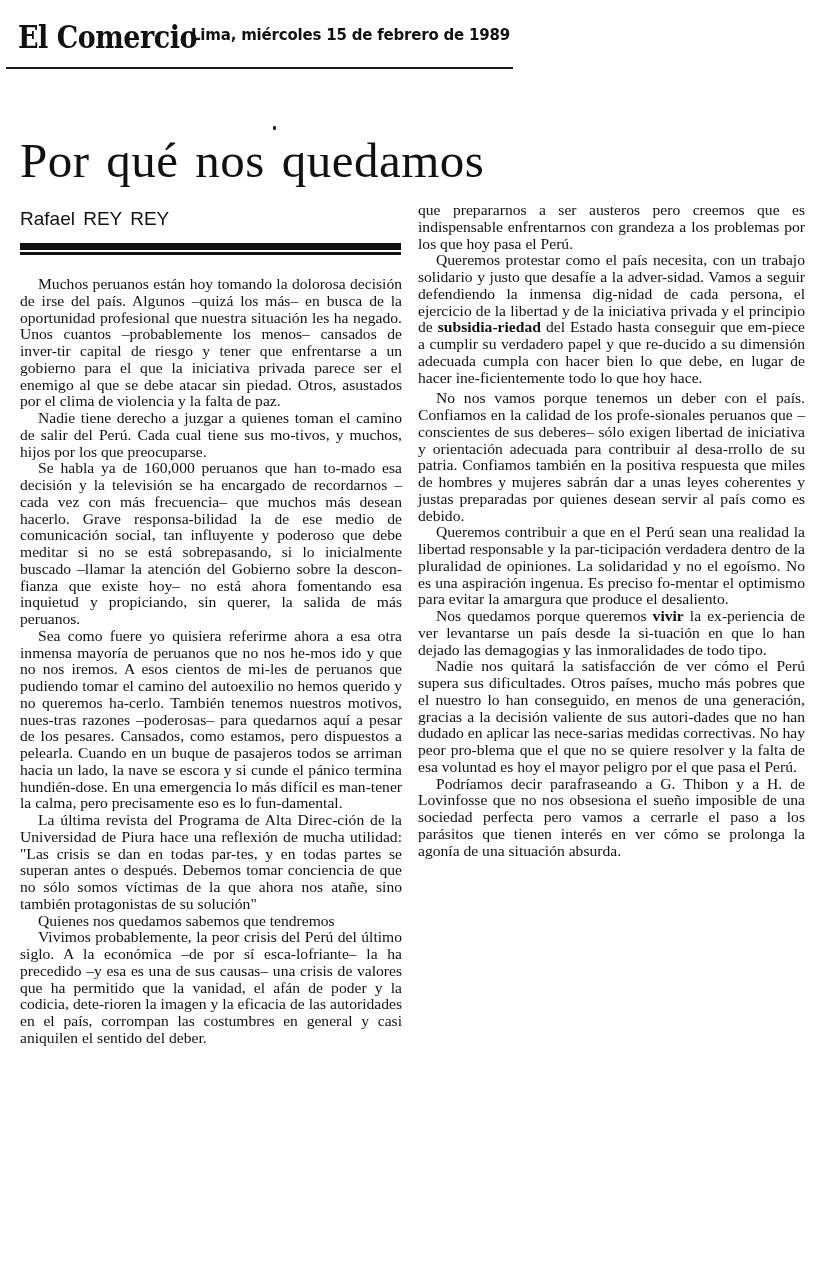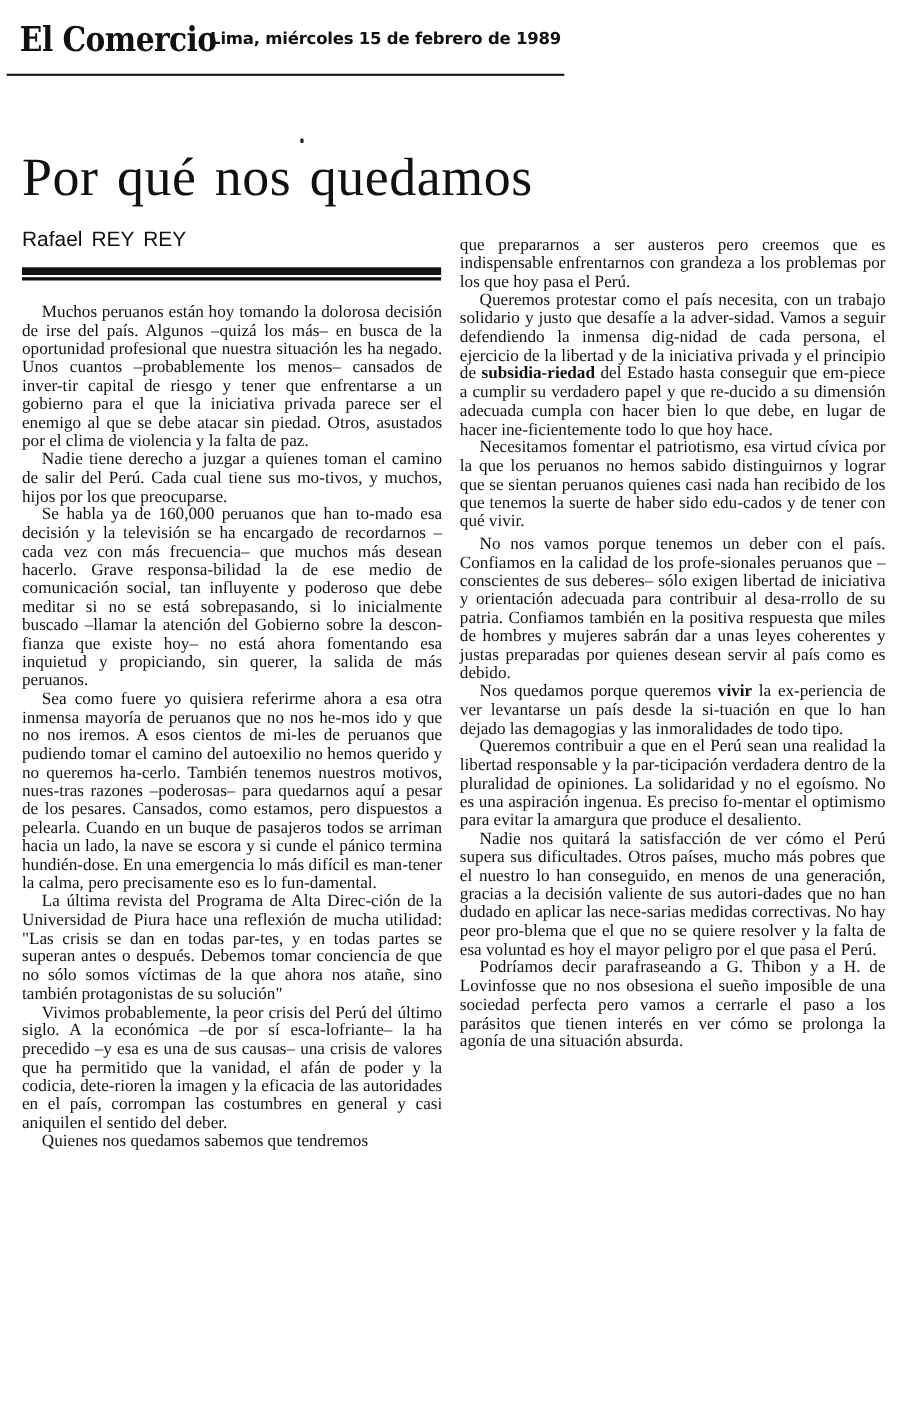--- a/index.html
+++ b/index.html
@@ -7,21 +7,21 @@
   .masthead { position:absolute; left:18px; top:20px; width:510px; height:30px; }
   .logo { position:absolute; left:0; top:0; font-family:"DejaVu Serif", serif; font-weight:bold; font-size:27px; letter-spacing:-0.5px; line-height:30px; transform:scaleY(1.15); transform-origin:left top; }
   .dateline { position:absolute; left:173px; top:4px; font-family:"DejaVu Sans", sans-serif; font-weight:bold; font-size:15px; line-height:22px; white-space:nowrap; letter-spacing:-0.2px; }
   .rule-top { position:absolute; left:6px; top:67px; width:507px; height:2px; background:#1a1a1a; }
   .dot { position:absolute; left:273px; top:126px; width:3px; height:4px; background:#222; border-radius:1px; }
   .headline { position:absolute; left:20px; top:133px; font-family:"Liberation Serif", serif; font-size:49px; line-height:56px; white-space:nowrap; letter-spacing:0.5px; word-spacing:4px;text-align:right; }
   .byline { position:absolute; left:20px; top:207px; font-family:Liberation Sans, sans-serif; font-size:19px; line-height:24px; white-space:nowrap; word-spacing:3px; }
   .byline-rule { position:absolute; left:20px; top:243px; width:381px; height:7px; background:#111; border-bottom:2px solid #fff; box-shadow:0 3px 0 #111; }
   .col { position:absolute; font-family:"Liberation Serif", serif; font-size:15.6px; line-height:16.75px; text-align:justify; hyphens:manual; }
   .col-left { left:20px; top:276px; width:382px; }
-  .col-right { left:418px; top:215px; width:387px; }
+  .col-right { left:418px; top:202px; width:387px; }
   .col p { margin:0; text-indent:18px; }
   .col p.cont { text-indent:0; }
   .col p.gap { margin-top:4px; }
   b { font-weight:bold; }
 </style>
 </head>
 <body>
 
 <div class="masthead">
   <div class="logo">El Comercio</div>
@@ -33,26 +33,25 @@
 <h1 class="headline" style="margin:0;font-weight:normal;">Por qué nos quedamos</h1>
 <div class="byline">Rafael REY REY</div>
 <div class="byline-rule"></div>
 
 <div class="col col-left">
   <p>Muchos peruanos están hoy tomando la dolorosa decisión de irse del país. Algunos –quizá los más– en busca de la oportunidad profesional que nuestra situación les ha negado. Unos cuantos –probablemente los menos– cansados de inver-tir capital de riesgo y tener que enfrentarse a un gobierno para el que la iniciativa privada parece ser el enemigo al que se debe atacar sin piedad. Otros, asustados por el clima de violencia y la falta de paz.</p>
   <p>Nadie tiene derecho a juzgar a quienes toman el camino de salir del Perú. Cada cual tiene sus mo-tivos, y muchos, hijos por los que preocuparse.</p>
   <p>Se habla ya de 160,000 peruanos que han to-mado esa decisión y la televisión se ha encargado de recordarnos –cada vez con más frecuencia– que muchos más desean hacerlo. Grave responsa-bilidad la de ese medio de comunicación social, tan influyente y poderoso que debe meditar si no se está sobrepasando, si lo inicialmente buscado –llamar la atención del Gobierno sobre la descon-fianza que existe hoy– no está ahora fomentando esa inquietud y propiciando, sin querer, la salida de más peruanos.</p>
   <p>Sea como fuere yo quisiera referirme ahora a esa otra inmensa mayoría de peruanos que no nos he-mos ido y que no nos iremos. A esos cientos de mi-les de peruanos que pudiendo tomar el camino del autoexilio no hemos querido y no queremos ha-cerlo. También tenemos nuestros motivos, nues-tras razones –poderosas– para quedarnos aquí a pesar de los pesares. Cansados, como estamos, pero dispuestos a pelearla. Cuando en un buque de pasajeros todos se arriman hacia un lado, la nave se escora y si cunde el pánico termina hundién-dose. En una emergencia lo más difícil es man-tener la calma, pero precisamente eso es lo fun-damental.</p>
   <p>La última revista del Programa de Alta Direc-ción de la Universidad de Piura hace una reflexión de mucha utilidad: "Las crisis se dan en todas par-tes, y en todas partes se superan antes o después. Debemos tomar conciencia de que no sólo somos víctimas de la que ahora nos atañe, sino también protagonistas de su solución"</p>
+  <p>Quienes nos quedamos sabemos que tendremos</p>
   <p>Vivimos probablemente, la peor crisis del Perú del último siglo. A la económica –de por sí esca-lofriante– la ha precedido –y esa es una de sus causas– una crisis de valores que ha permitido que la vanidad, el afán de poder y la codicia, dete-rioren la imagen y la eficacia de las autoridades en el país, corrompan las costumbres en general y casi aniquilen el sentido del deber.</p>
-  <p>Quienes nos quedamos sabemos que tendremos</p>
 </div>
 
 <div class="col col-right">
   <p class="cont">que prepararnos a ser austeros pero creemos que es indispensable enfrentarnos con grandeza a los problemas por los que hoy pasa el Perú.</p>
   <p><span>Queremos protestar como el país necesita, con un trabajo solidario y justo que desafíe a la adver-sidad. Vamos a seguir defendiendo la inmensa dig-nidad de cada persona, el ejercicio de la libertad y de la iniciativa privada y el principio de </span><b>subsidia-riedad</b><span> del Estado hasta conseguir que em-piece a cumplir su verdadero papel y que re-ducido a su dimensión adecuada cumpla con hacer bien lo que debe, en lugar de hacer ine-ficientemente todo lo que hoy hace.</span></p>
-  <p>Necesitamos fomentar el patriotismo, esa virtud cívica por la que los peruanos no hemos sabido distinguirnos y lograr que se sientan peruanos quienes casi nada han recibido de los que tenemos la suerte de haber sido edu-cados y de tener con qué vivir.</p>
   <p class="gap">No nos vamos porque tenemos un deber con el país. Confiamos en la calidad de los profe-sionales peruanos que –conscientes de sus deberes– sólo exigen libertad de iniciativa y orientación adecuada para contribuir al desa-rrollo de su patria. Confiamos también en la positiva respuesta que miles de hombres y mujeres sabrán dar a unas leyes coherentes y justas preparadas por quienes desean servir al país como es debido.</p>
+  <p>Queremos contribuir a que en el Perú sean una realidad la libertad responsable y la par-ticipación verdadera dentro de la pluralidad de opiniones. La solidaridad y no el egoísmo. No es una aspiración ingenua. Es preciso fo-mentar el optimismo para evitar la amargura que produce el desaliento.</p>
   <p><span>Nos quedamos porque queremos </span><b>vivir</b><span> la ex-periencia de ver levantarse un país desde la si-tuación en que lo han dejado las demagogias y las inmoralidades de todo tipo.</span></p>
-  <p>Queremos contribuir a que en el Perú sean una realidad la libertad responsable y la par-ticipación verdadera dentro de la pluralidad de opiniones. La solidaridad y no el egoísmo. No es una aspiración ingenua. Es preciso fo-mentar el optimismo para evitar la amargura que produce el desaliento.</p>
   <p>Nadie nos quitará la satisfacción de ver cómo el Perú supera sus dificultades. Otros países, mucho más pobres que el nuestro lo han conseguido, en menos de una generación, gracias a la decisión valiente de sus autori-dades que no han dudado en aplicar las nece-sarias medidas correctivas. No hay peor pro-blema que el que no se quiere resolver y la falta de esa voluntad es hoy el mayor peligro por el que pasa el Perú.</p>
   <p>Podríamos decir parafraseando a G. Thibon y a H. de Lovinfosse que no nos obsesiona el sueño imposible de una sociedad perfecta pero vamos a cerrarle el paso a los parásitos que tienen interés en ver cómo se prolonga la agonía de una situación absurda.</p>
 </div>
 
 </body></html>

